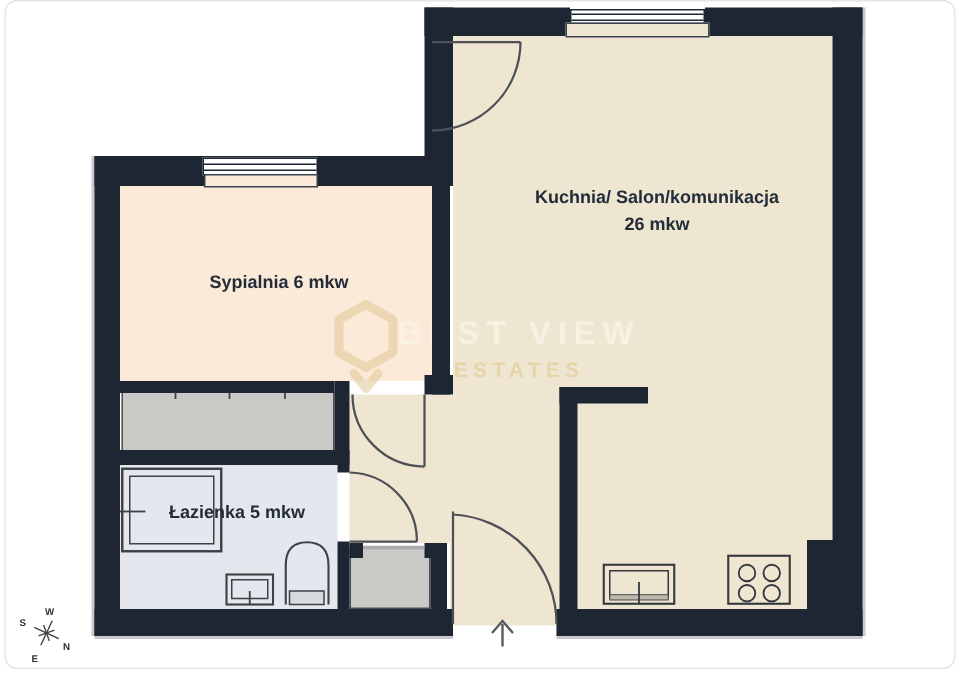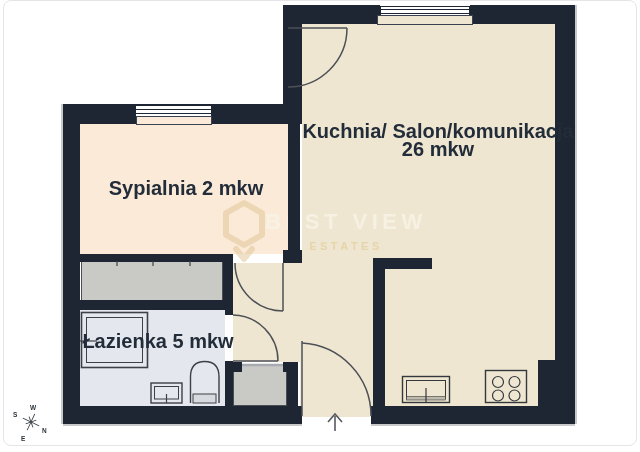--- a/index.html
+++ b/index.html
@@ -5,25 +5,25 @@
   html,body{margin:0;padding:0;background:#ffffff;}
   #stage{position:relative;width:640px;height:452px;background:#ffffff;overflow:hidden;
          font-family:"Liberation Sans",sans-serif;}
   .floor{position:absolute;}
   .wall{position:absolute;background:#1e2634;}
   .furn{position:absolute;background:#c9c9c6;border:1px solid #4a4e54;box-sizing:border-box;}
   .win{position:absolute;background:#ffffff;border:1px solid #1e2634;box-sizing:border-box;}
   .win .bar{position:absolute;left:0;right:0;height:1px;background:#1e2634;}
   .sill{position:absolute;border:1px solid #39424e;box-sizing:border-box;}
   .roomlabel{position:absolute;transform:translate(-50%,-50%);color:#232d3a;
-             font-size:20px;font-weight:700;white-space:nowrap;text-align:center;line-height:18px;}
+             font-size:12px;font-weight:700;white-space:nowrap;text-align:center;line-height:18px;}
   .wm-title{position:absolute;transform:translate(-50%,-50%);color:#f8f3e6;opacity:.85;
             font-size:22px;font-weight:700;letter-spacing:4.5px;white-space:nowrap;}
   .wm-sub{position:absolute;transform:translate(-50%,-50%);color:#e4d1a0;opacity:.8;
-          font-size:11px;font-weight:700;letter-spacing:3.5px;white-space:nowrap;}
+          font-size:14px;font-weight:700;letter-spacing:3.5px;white-space:nowrap;}
   .frame{position:absolute;left:3px;top:0px;width:632px;height:444px;
          border:1px solid #e5e5e7;border-radius:8px;pointer-events:none;}
   .edge-l{box-shadow:-2px 0 0 rgba(130,135,140,.45);}
   .edge-r{box-shadow:2px 0 0 rgba(130,135,140,.45);}
   .edge-b{box-shadow:0 2px 0 rgba(130,135,140,.45);}
   svg{position:absolute;left:0;top:0;}
 </style>
 </head>
 <body>
 
@@ -153,17 +153,17 @@
       <text x="13" y="417" font-size="6.5" font-weight="bold" fill="#2b333d">S</text>
       <text x="42" y="433" font-size="6.5" font-weight="bold" fill="#2b333d">N</text>
       <text x="21" y="441" font-size="6.5" font-weight="bold" fill="#2b333d">E</text>
     </g>
   </svg>
 
   <div class="roomlabel" style="left:438px;top:140px;">
     <div>Kuchnia/ Salon/komunikacja</div>
     <div>26 mkw</div>
   </div>
-  <div class="roomlabel" style="left:186px;top:188px;">Sypialnia 2 mkw</div>
+  <div class="roomlabel" style="left:186px;top:188px;">Sypialnia 6 mkw</div>
   <div class="roomlabel" style="left:158px;top:341px;">Łazienka 5 mkw</div>
 
   <div class="frame"></div>
 </div>
 
 </body></html>

